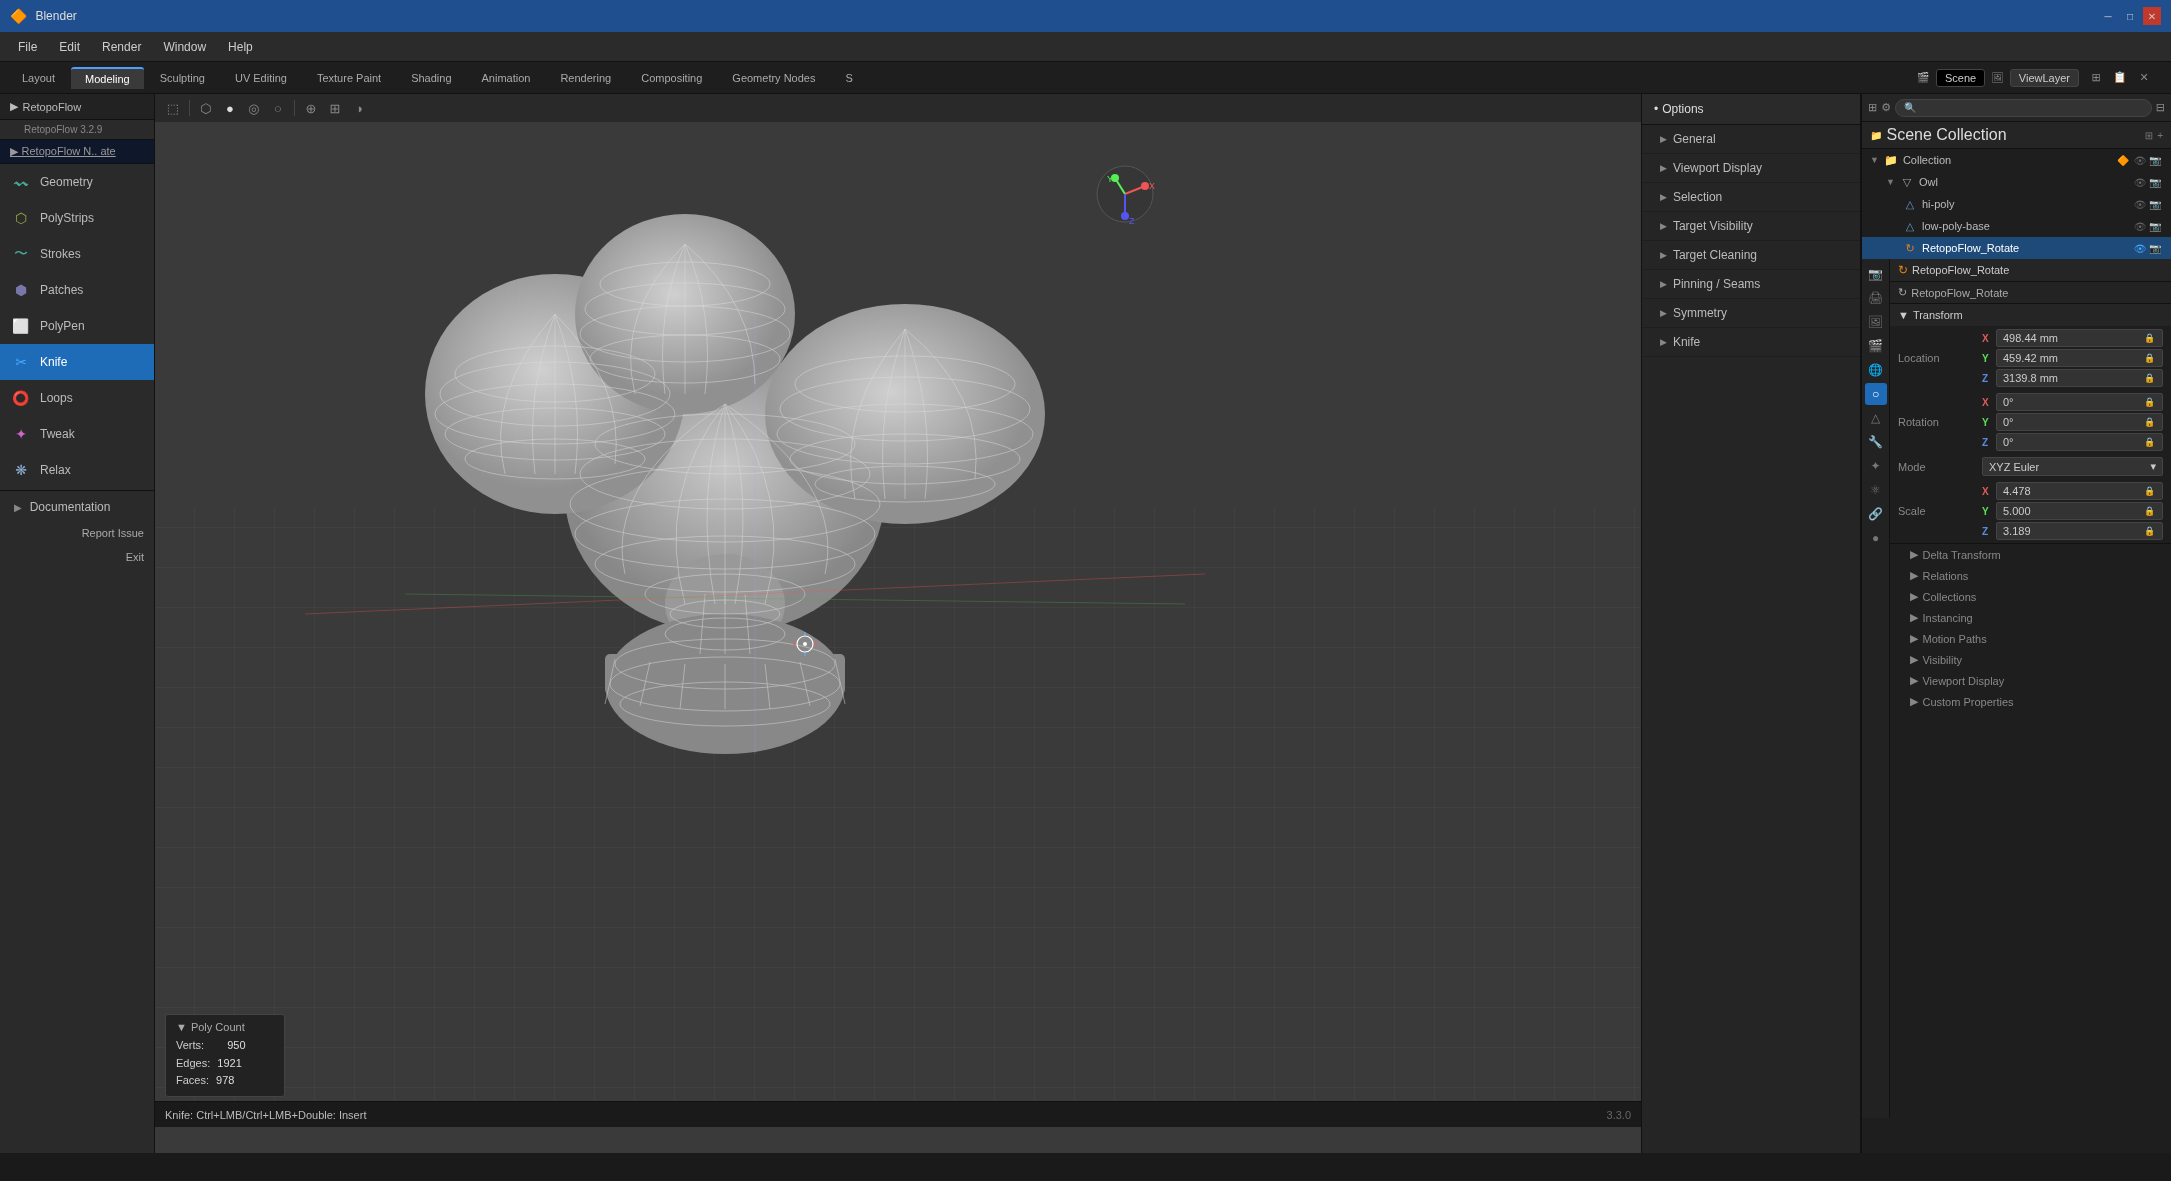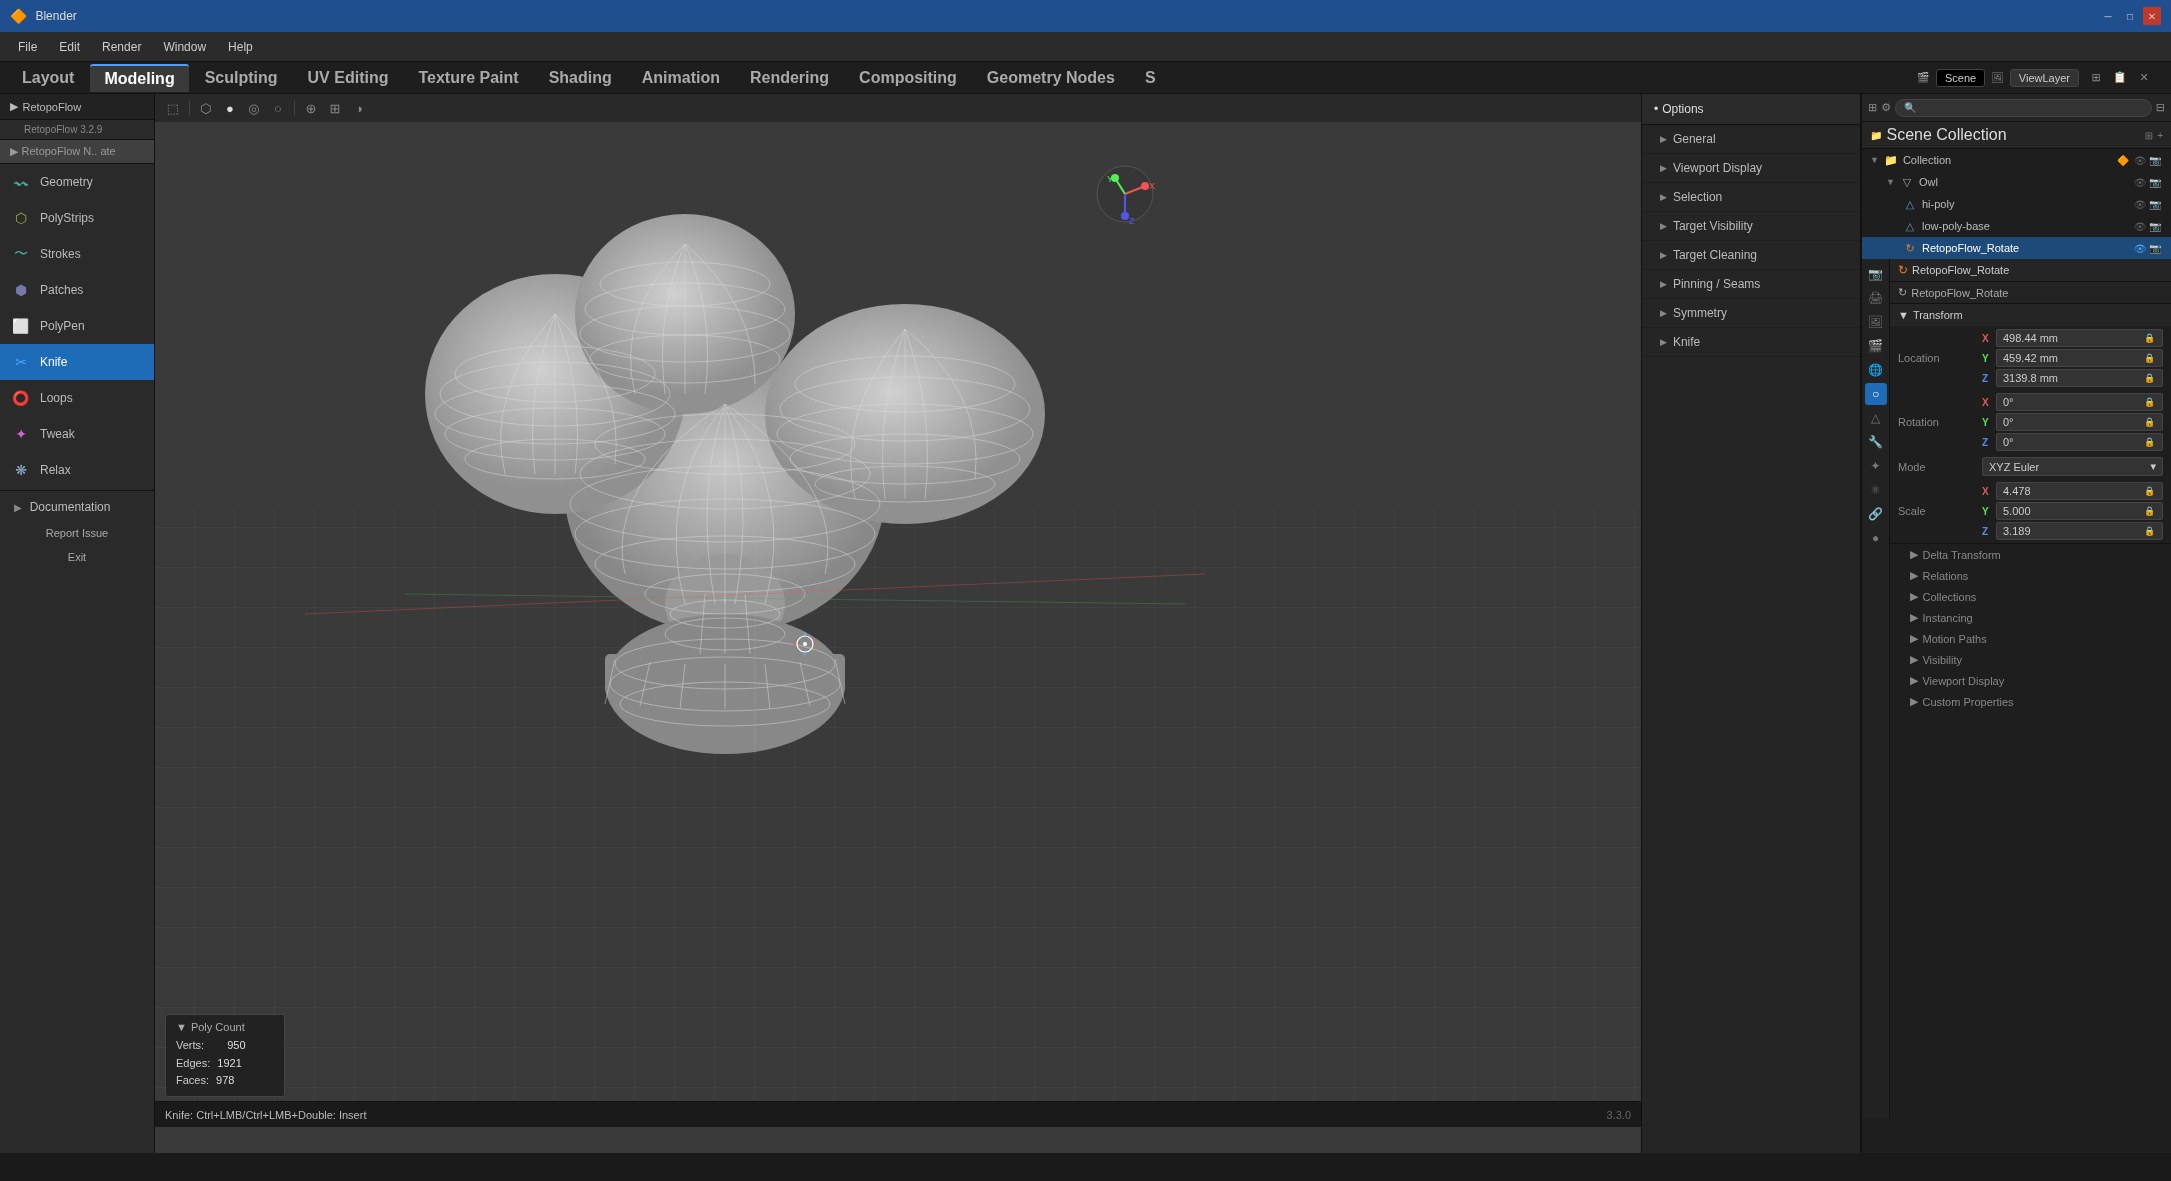--- a/index.html
+++ b/index.html
@@ -49,22 +49,21 @@
       align-items: center;
       padding: 0 8px;
       gap: 2px;
       border-bottom: 1px solid #111;
     }
     .ws-tab {
       padding: 4px 14px;
       cursor: pointer;
       border-radius: 3px 3px 0 0;
       color: #aaa;
-      font-size: 16px;
-      font-weight: bold;
+      font-size: 11px;
     }
     .ws-tab.active { background: #3a3a3a; color: #fff; border-top: 2px solid #4d9eff; }
 
     
     #main-layout {
       display: flex;
       height: calc(1181px - 32px - 30px - 32px - 28px);
     }
 
     
@@ -115,21 +114,21 @@
     .sidebar-divider {
       height: 1px;
       background: #111;
       margin: 2px 0;
     }
     .sidebar-link {
       padding: 6px 10px;
       cursor: pointer;
       color: #aaa;
       font-size: 11px;
-      text-align: center;
+      text-align: right;
     }
 
     
     #viewport {
       flex: 1;
       background: #3a3a3a;
       position: relative;
       overflow: hidden;
     }
     
@@ -352,25 +351,26 @@
       display: flex;
       align-items: center;
       justify-content: center;
       font-size: 13px;
       color: #888;
       cursor: pointer;
     }
     .vp-header-sep { width: 1px; height: 16px; background: #444; margin: 0 2px; }
 
     .rtf-name-header {
-      background: #404040;
+      background: #0f172a;
       padding: 5px 10px;
       font-size: 11px;
       color: #999;
       border-bottom: 1px solid #111;
+      text-decoration: underline;
     }
 
     
     .sc-topbar {
       display: flex;
       align-items: center;
       padding: 4px 8px;
       background: #252525;
       border-bottom: 1px solid #111;
       gap: 4px;

